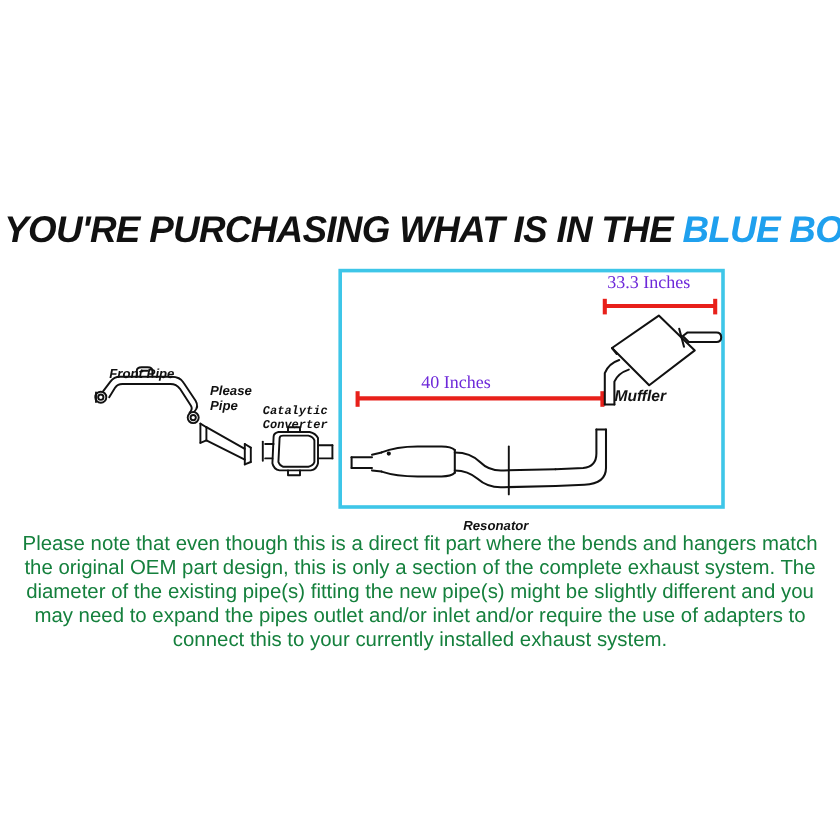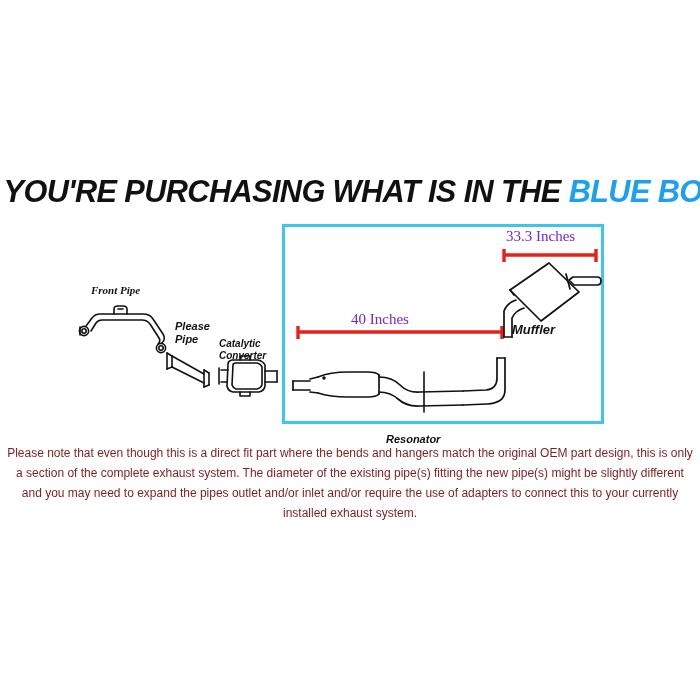--- a/index.html
+++ b/index.html
@@ -72,35 +72,35 @@
   .part-label {
     position: absolute;
     color: #111111;
     font-family: "Liberation Sans", sans-serif;
     font-weight: 700;
     font-style: italic;
     white-space: nowrap;
   }
   #label-muffler   { left: 512px; top: 322px; font-size: 13px; }
   #label-resonator { left: 386px; top: 420px; font-size: 11px; margin-top: 13px; }
-  #label-front-pipe-1 { left: 91px;  top: 284px; font-size: 11px; font-family: Liberation Serif, serif; }
+  #label-front-pipe-1 { left: 91px;  top: 306px; font-size: 11px; }
   #label-front-pipe-2 { left: 175px; top: 320px; font-size: 11px; line-height: 13px; }
-  #label-catalytic    { left: 219px; top: 338px; font-size: 10px; line-height: 12px; }
+  #label-catalytic    { left: 219px; top: 338px; font-size: 10px; line-height: 12px; font-family: Liberation Mono, monospace; }
 
   
   #disclaimer {
     position: absolute;
     left: 6px;
     top: 443px;
     width: 688px;
     text-align: center;
     font-family: "Liberation Sans", sans-serif;
-    font-size: 12px;
+    font-size: 17px;
     line-height: 20px;
-    color: #7f1d1d;
+    color: #15803d;
   }
 
   svg { display: block; }
   .svg-layer {
     position: absolute;
     left: 0;
     top: 0;
     width: 700px;
     height: 700px;
     pointer-events: none;

